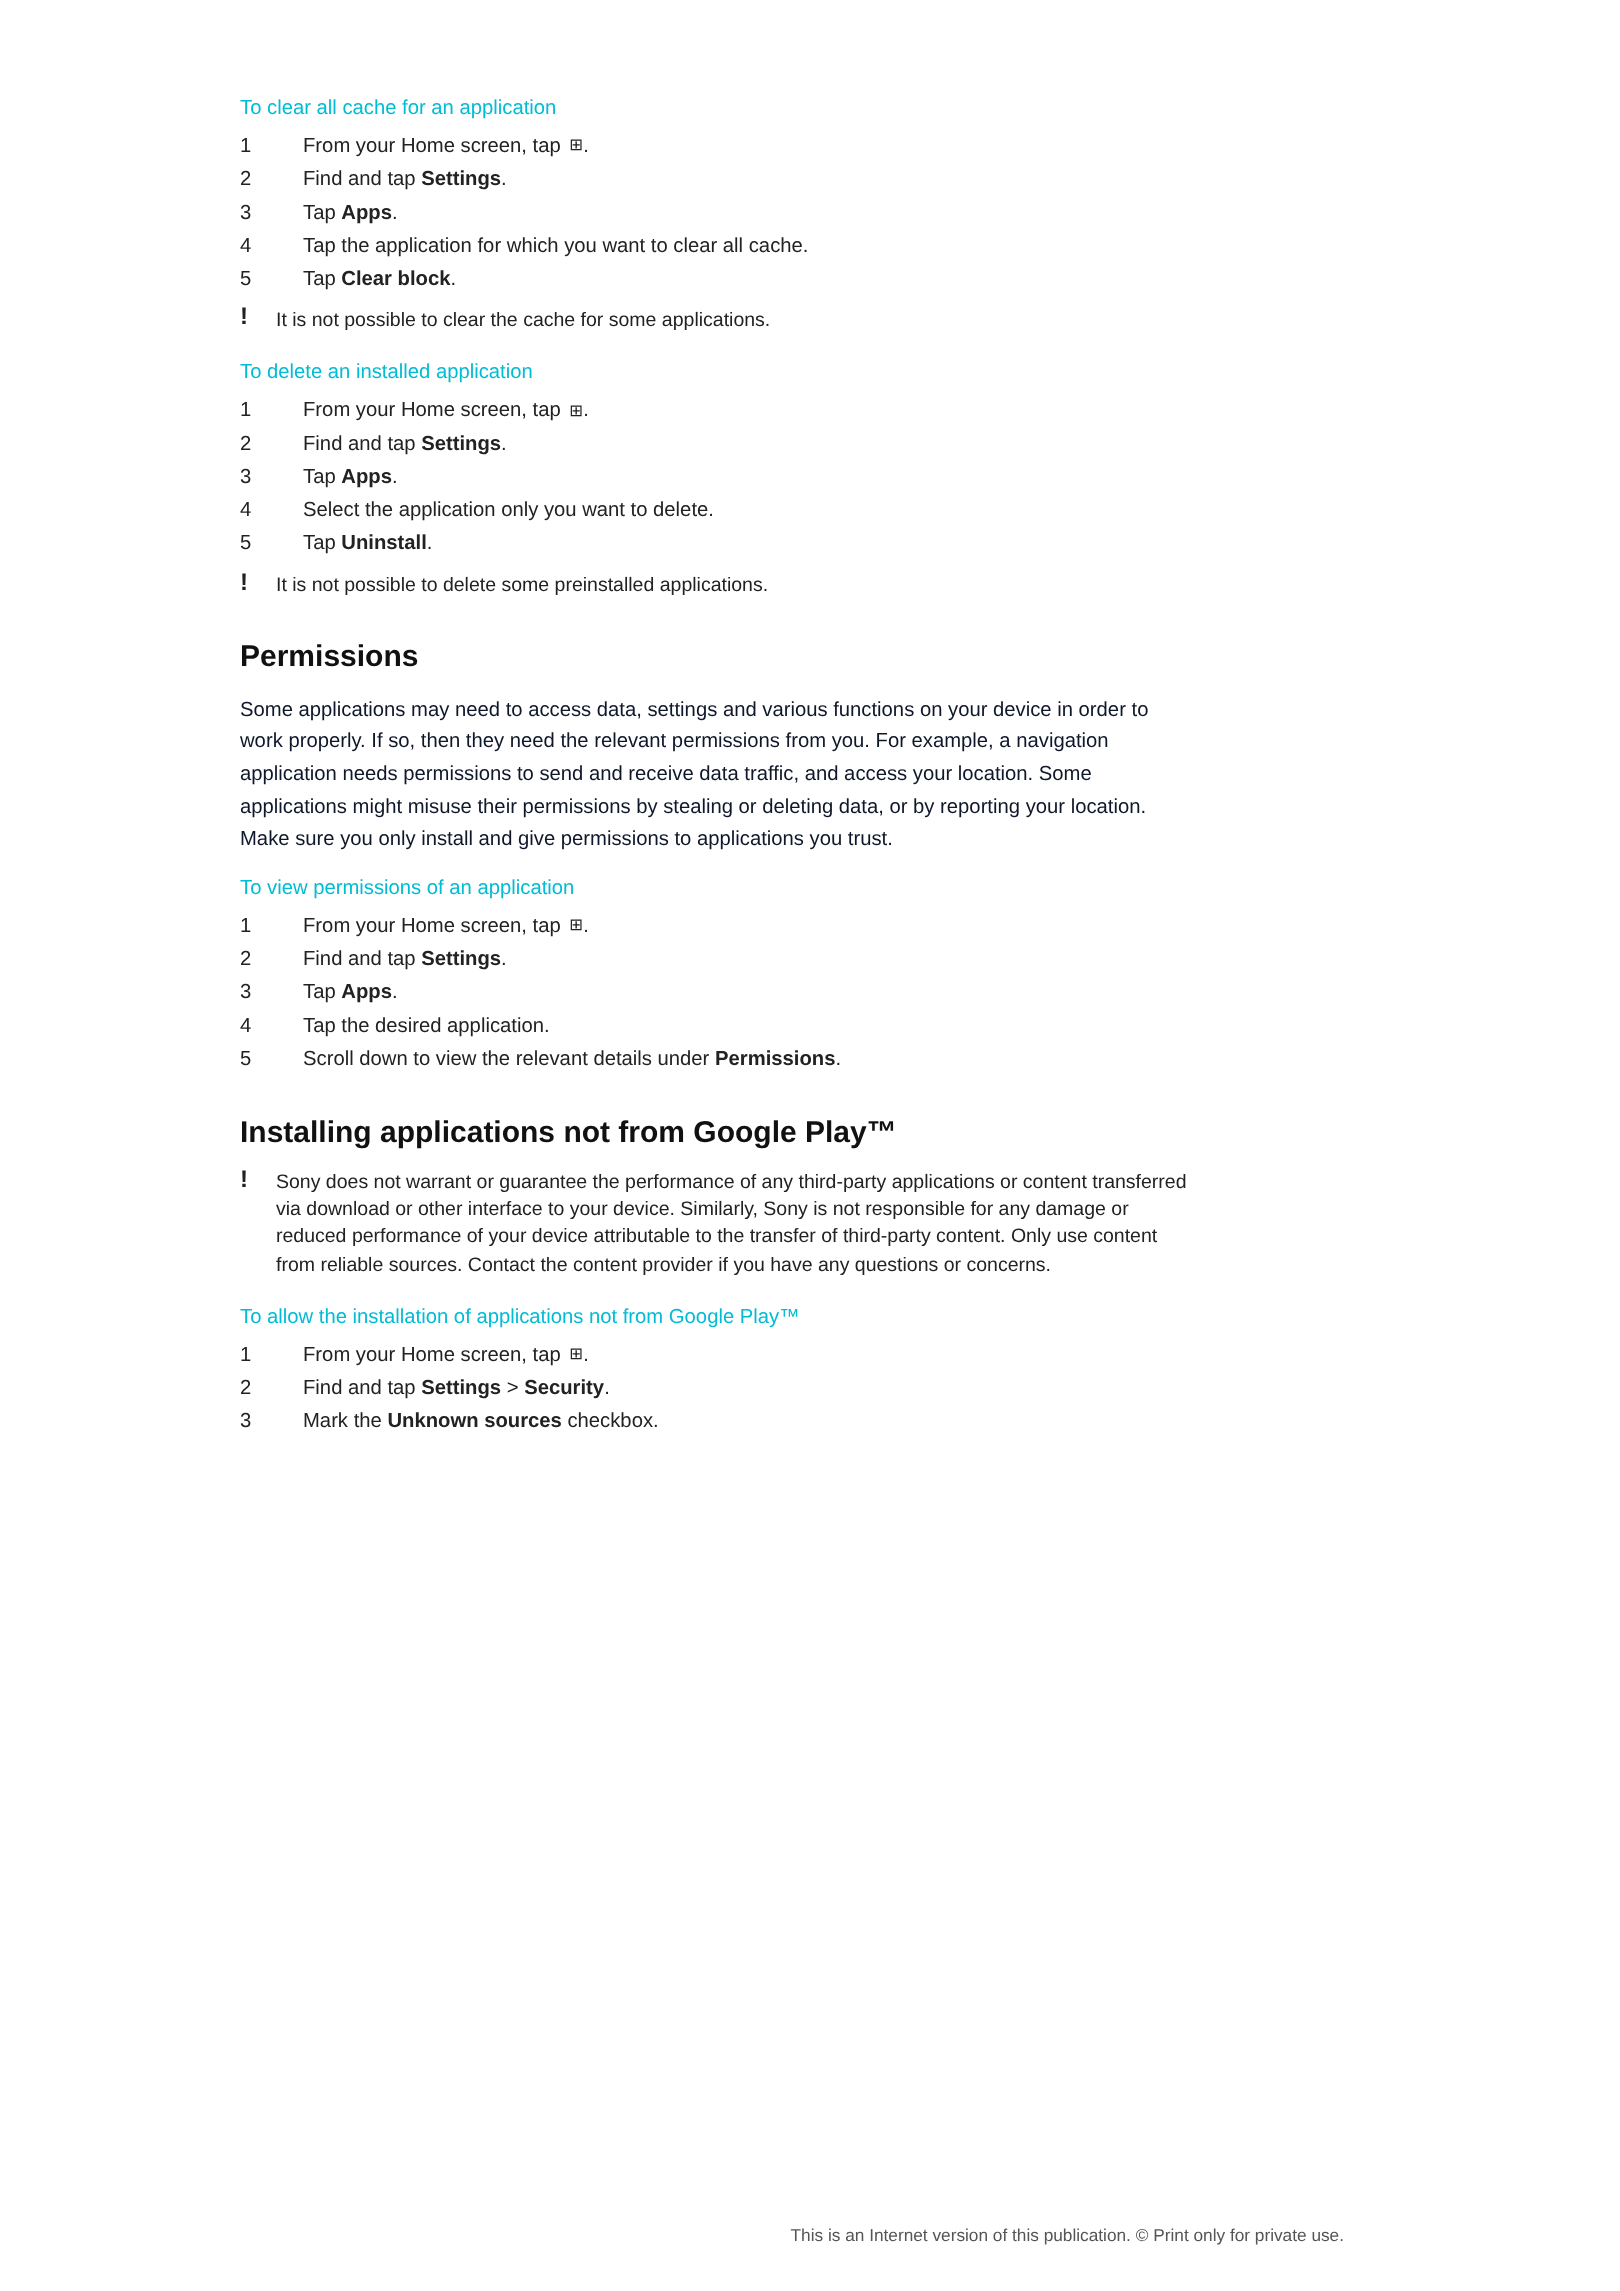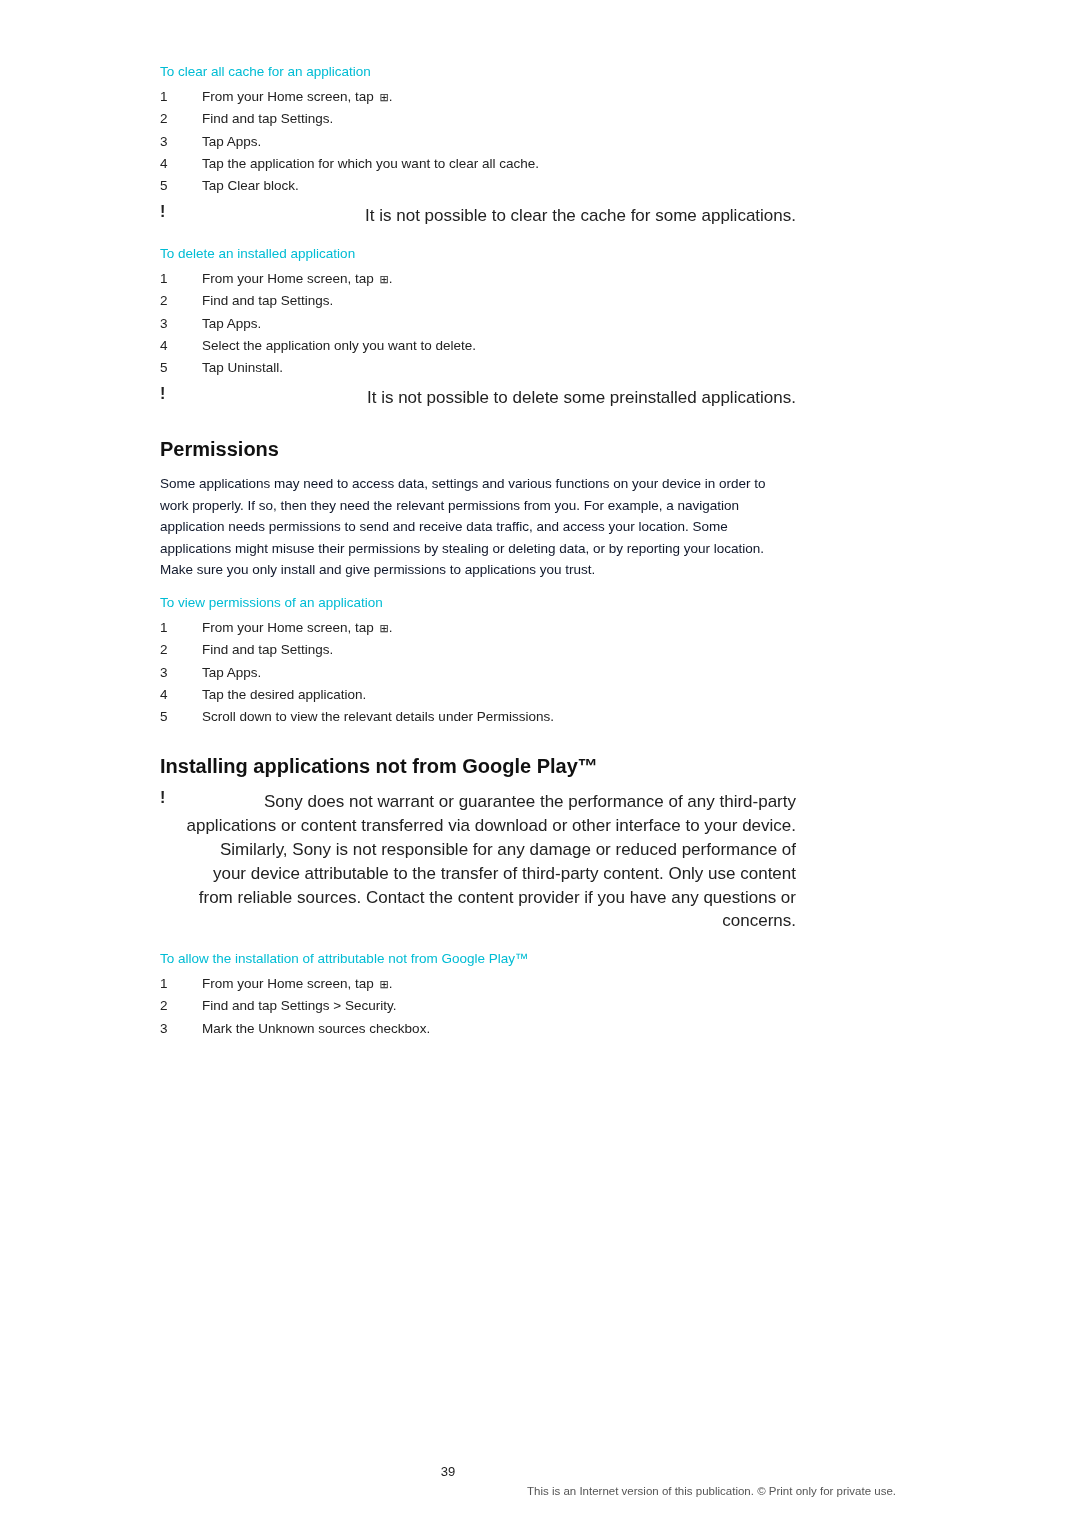--- a/index.html
+++ b/index.html
@@ -53,44 +53,43 @@
       font-size: 13.5px;
       color: #222;
     }
 
     .list-text {
       flex: 1;
       margin-left: 18px;
     }
 
     .bold {
-      font-weight: normal;
+      font-weight: bold;
     }
 
     .note-row {
       display: flex;
       align-items: flex-start;
       margin: 8px 0 18px 0;
       font-size: 13px;
       color: #222;
     }
 
     .note-icon {
       color: #222;
       font-weight: bold;
       font-size: 16px;
       min-width: 24px;
       margin-top: -1px;
     }
 
     .note-text {
       flex: 1;
-      font-size: 17px;
+      font-size: 13px;
       line-height: 1.4;
-      text-align: right;
     }
 
     .section-block {
       margin-bottom: 10px;
     }
 
     .main-heading {
       font-size: 20px;
       font-weight: bold;
       color: #111;
@@ -224,35 +223,34 @@
       </li>
     </ol>
   </div>
 
   <div class="section-block">
     <h2 class="main-heading">Installing applications not from Google Play™</h2>
     <div class="note-row">
       <span class="note-icon">!</span>
       <span class="note-text">Sony does not warrant or guarantee the performance of any third-party applications or content transferred via download or other interface to your device. Similarly, Sony is not responsible for any damage or reduced performance of your device attributable to the transfer of third-party content. Only use content from reliable sources. Contact the content provider if you have any questions or concerns.</span>
     </div>
-    <div class="section-heading">To allow the installation of attributable not from Google Play™</div>
+    <div class="section-heading">To allow the installation of applications not from Google Play™</div>
     <ol class="ordered-list">
       <li>
         <span class="list-num">1</span>
         <span class="list-text">From your Home screen, tap <span class="grid-icon">⊞</span>.</span>
       </li>
       <li>
         <span class="list-num">2</span>
         <span class="list-text">Find and tap <span class="bold">Settings</span> &gt; <span class="bold">Security</span>.</span>
       </li>
       <li>
         <span class="list-num">3</span>
         <span class="list-text">Mark the <span class="bold">Unknown sources</span> checkbox.</span>
       </li>
     </ol>
   </div>
 
   <div class="page-footer">
-    <div class="page-number">39</div>
     <div class="footer-note">This is an Internet version of this publication. © Print only for private use.</div>
   </div>
 
 </div>
 
 </body></html>

